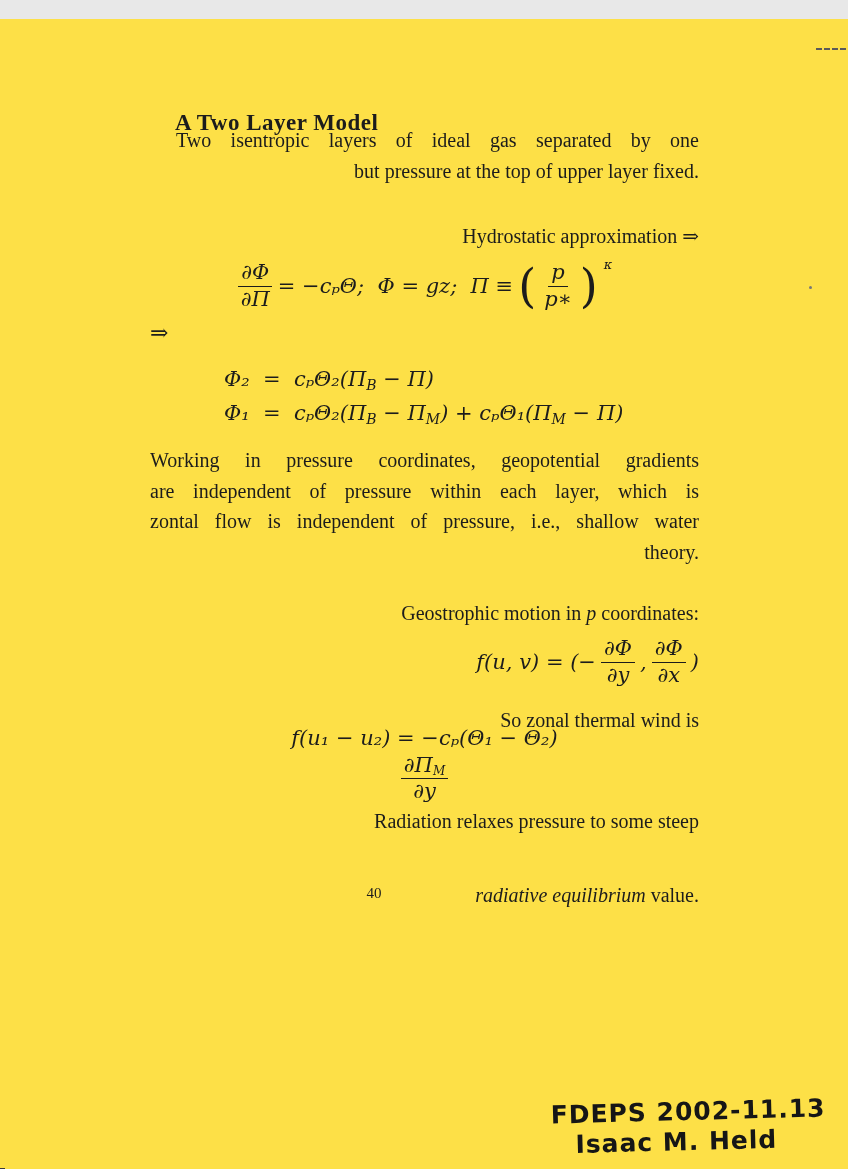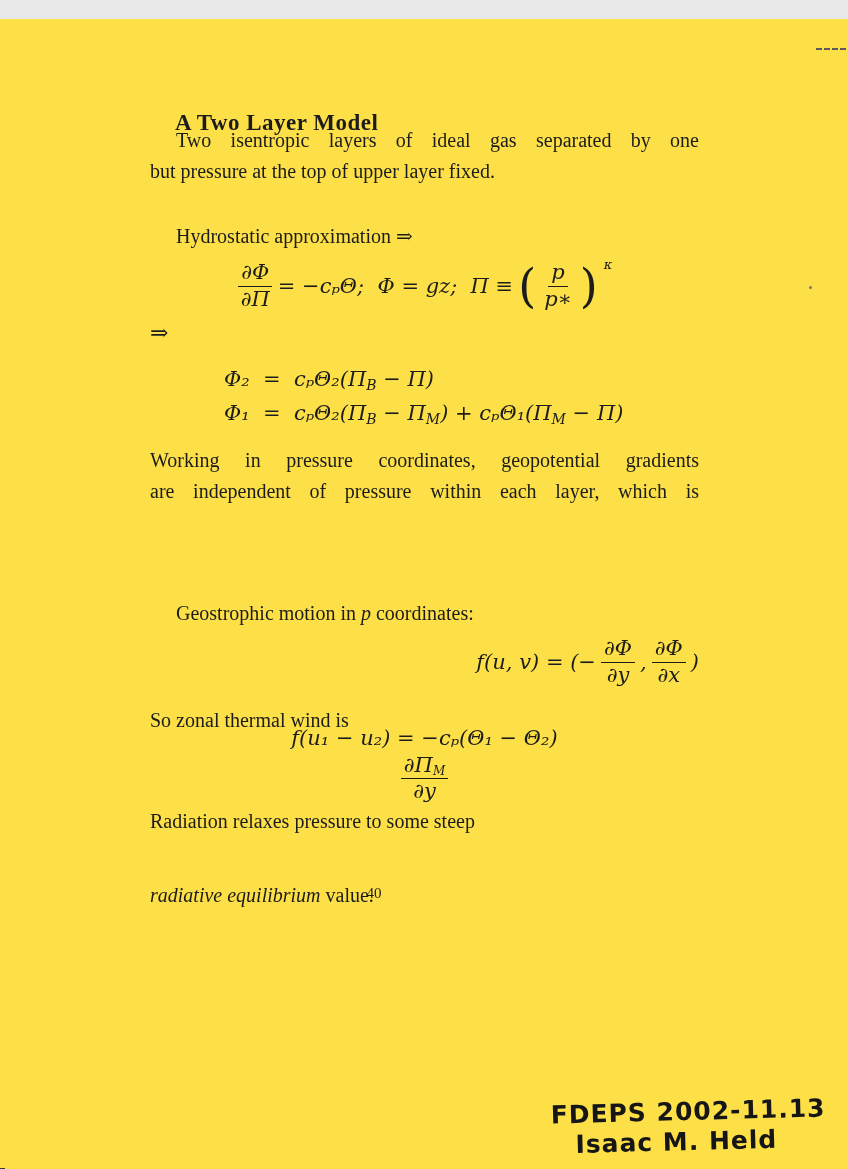--- a/index.html
+++ b/index.html
@@ -5,21 +5,21 @@
   html,body { margin:0; padding:0; background:#e8e8e8; }
   .page {
     position:relative; width:848px; height:1169px;
     background:#fde047; overflow:hidden; color:#1c1c1c;
     font-family:"Liberation Serif","DejaVu Serif",serif;
     margin-top:19px;
   }
   .abs { position:absolute; }
   .title { left:175px; top:76px; font-size:23px; font-weight:bold; letter-spacing:0.5px; }
   .textcol { left:150px; width:549px; }
-  .line { font-size:20px; line-height:30.6px; }
+  .line { font-size:20px; line-height:30.6px;text-align:right; }
   .jline { text-align:justify; text-align-last:justify; }
   .indent { text-indent:26px; }
   .it { font-style:italic; }
   .arrow { font-family:"DejaVu Serif",serif; }
   .p1 { top:106px; }
   .hydro { top:202px; }
   .implies { left:150px; top:301px; font-size:22px; }
   .p2 { top:426px; }
   .geo { top:579px; }
   .solead { top:686px; }
@@ -98,20 +98,22 @@
   <div class="abs implies arrow">⇒</div>
 
   <div class="abs eqblock">
     <div class="eqline"><span>Φ₂&nbsp;&nbsp;=&nbsp;&nbsp;cₚΘ₂(Π</span><sub>B</sub><span> − Π)</span></div>
     <div class="eqline"><span>Φ₁&nbsp;&nbsp;=&nbsp;&nbsp;cₚΘ₂(Π</span><sub>B</sub><span> − Π</span><sub>M</sub><span>) + cₚΘ₁(Π</span><sub>M</sub><span> − Π)</span></div>
   </div>
 
   <div class="abs textcol p2">
     <div class="line jline">Working in pressure coordinates, geopotential gradients</div>
     <div class="line jline">are independent of pressure within each layer, which is</div>
+    <div class="line jline">zontal flow is independent of pressure, i.e., shallow water</div>
+    <div class="line">theory.</div>
   </div>
 
   <div class="abs textcol geo">
     <div class="line indent"><span>Geostrophic motion in </span><span class="it">p</span><span> coordinates:</span></div>
   </div>
 
   <div class="abs eq eq3">
     <span>f(u, v) = (−</span>
     <span class="frac">
         <span class="num">∂Φ</span>

